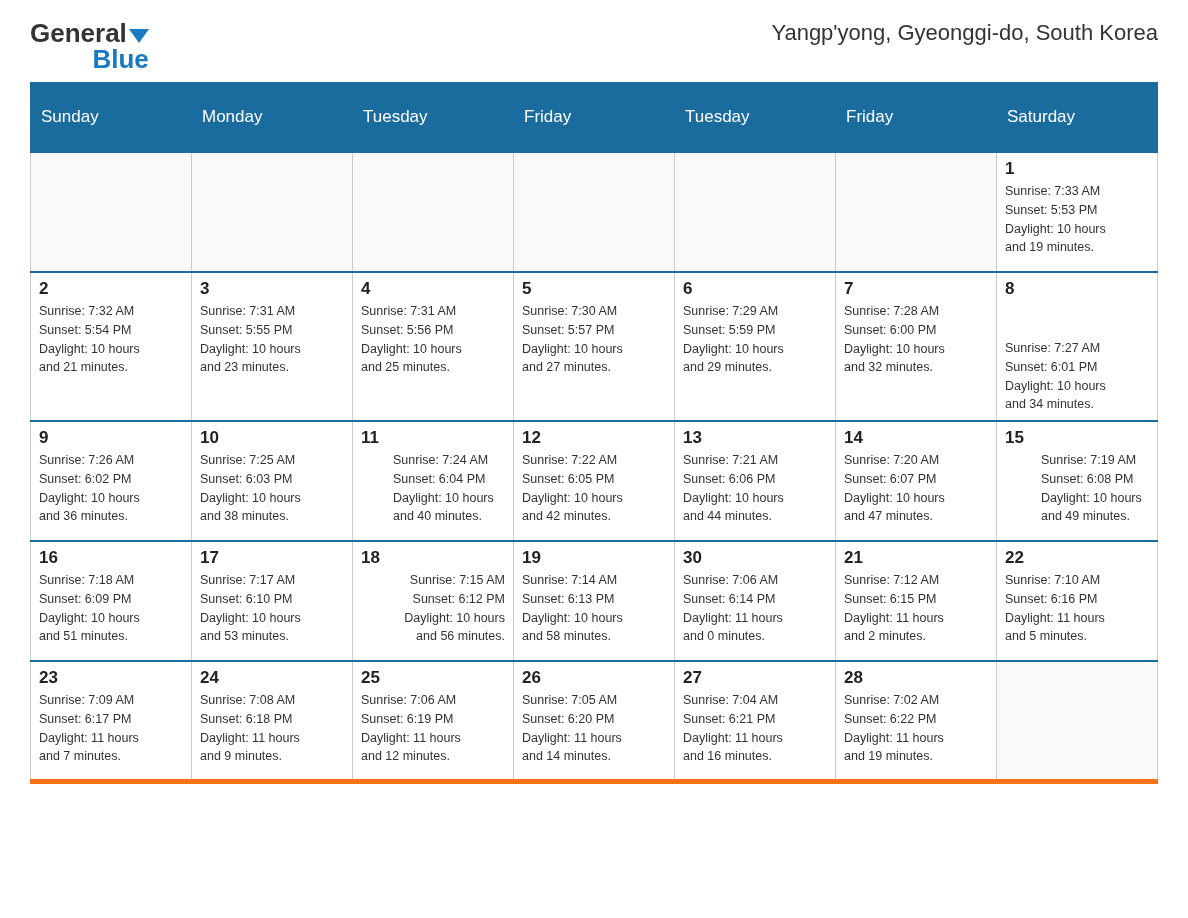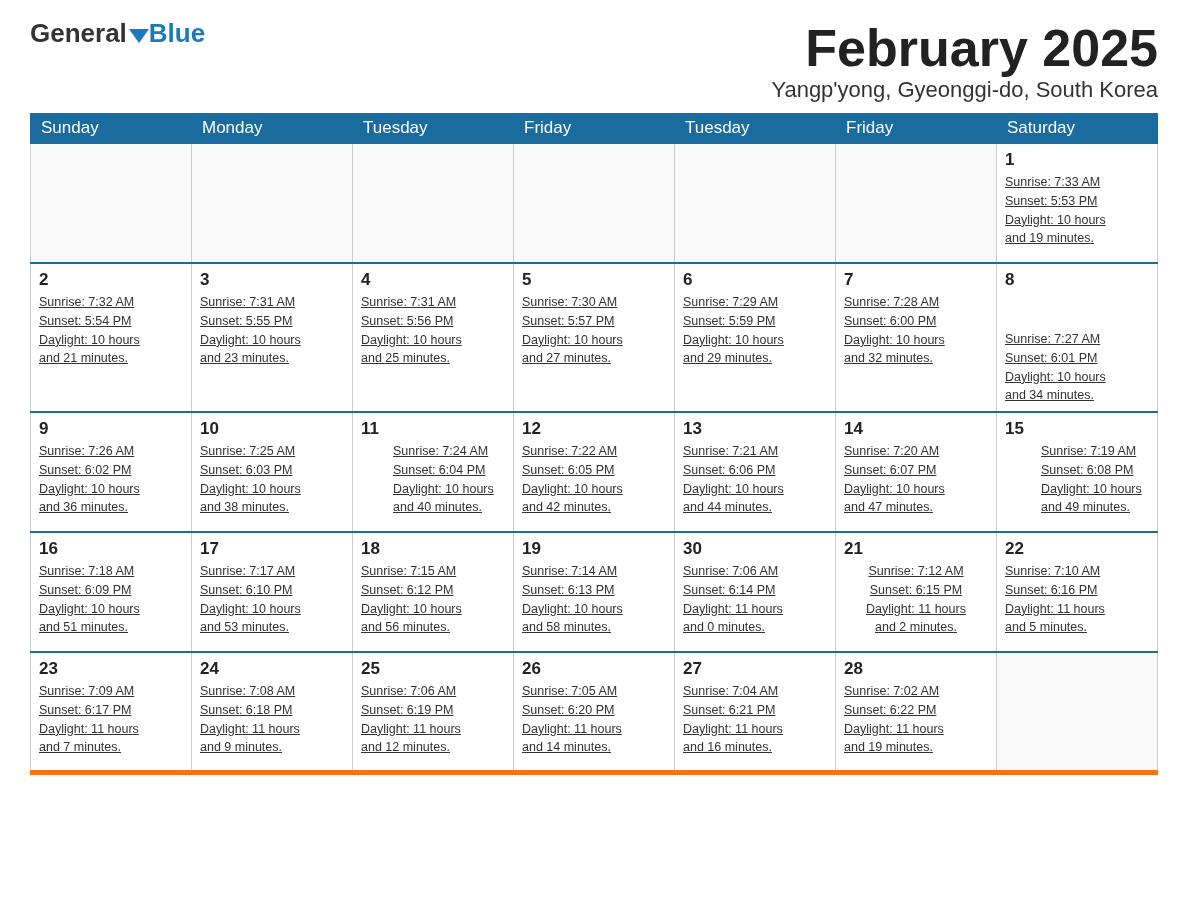--- a/index.html
+++ b/index.html
@@ -11,21 +11,21 @@
       padding: 20px 30px;
     }
     .header {
       display: flex;
       justify-content: space-between;
       align-items: flex-start;
       margin-bottom: 10px;
     }
     .logo {
       display: flex;
-      flex-direction: row;
+      flex-direction: column;
       align-items: flex-end;
     }
     .logo-general {
       font-size: 26px;
       font-weight: bold;
       color: #333;
       line-height: 1;
     }
     .logo-blue {
       font-size: 26px;
@@ -61,21 +61,21 @@
     }
     table {
       width: 100%;
       border-collapse: collapse;
       table-layout: fixed;
     }
     thead tr th {
       background-color: #1a6b9e;
       color: #fff;
       text-align: left;
-      padding: 4px 10px;
+      padding: 24px 10px;
       font-size: 17px;
       font-weight: normal;
       border: 1px solid #1a6b9e;
     }
     tbody tr td {
       vertical-align: top;
       border: 1px solid #ccc;
       border-top: 2px solid #1a6b9e;
       padding: 6px 8px;
       font-size: 13px;
@@ -87,21 +87,20 @@
       font-size: 17px;
       font-weight: bold;
       color: #222;
       display: block;
       margin-bottom: 3px;
     }
     .day-info {
       font-size: 12.5px;
       color: #333;
       line-height: 1.5;
-      text-decoration: underline;
     }
     tbody tr td.empty {
       background: #f9f9f9;
     }
     tbody tr:last-child td {
       border-bottom: 5px solid #f97316;
     }
   </style>
 </head>
 <body>
@@ -109,21 +108,20 @@
 <div class="header">
   <div class="logo">
     <div>
       <span class="logo-general">General</span><span class="logo-triangle"></span>
     </div>
     <div>
       <span class="logo-blue">Blue</span>
     </div>
   </div>
   <div class="title-block">
-    <h1>February 2025</h1>
     <h2>Yangp'yong, Gyeonggi-do, South Korea</h2>
   </div>
 </div>
 
 <table>
   <thead>
     <tr>
     <th>Sunday</th>
         <th>Monday</th>
         <th>Tuesday</th>
@@ -261,42 +259,42 @@
         </td>
         <td>
           <span class="day-number">17</span>
           <div class="day-info" style="white-space: pre-line;">Sunrise: 7:17 AM
 Sunset: 6:10 PM
 Daylight: 10 hours
 and 53 minutes.</div>
         </td>
         <td>
           <span class="day-number">18</span>
-          <div class="day-info" style="white-space: pre-line;">Sunrise: 7:15 AM
+          <div class="day-info" style="white-space: pre-line; text-align: right;">Sunrise: 7:15 AM
 Sunset: 6:12 PM
 Daylight: 10 hours
 and 56 minutes.</div>
         </td>
         <td>
           <span class="day-number">19</span>
           <div class="day-info" style="white-space: pre-line;">Sunrise: 7:14 AM
 Sunset: 6:13 PM
 Daylight: 10 hours
 and 58 minutes.</div>
         </td>
         <td>
           <span class="day-number">30</span>
           <div class="day-info" style="white-space: pre-line;">Sunrise: 7:06 AM
 Sunset: 6:14 PM
 Daylight: 11 hours
 and 0 minutes.</div>
         </td>
         <td>
           <span class="day-number">21</span>
-          <div class="day-info" style="white-space: pre-line; text-align: center;">Sunrise: 7:12 AM
+          <div class="day-info" style="white-space: pre-line;">Sunrise: 7:12 AM
 Sunset: 6:15 PM
 Daylight: 11 hours
 and 2 minutes.</div>
         </td>
         <td>
           <span class="day-number">22</span>
           <div class="day-info" style="white-space: pre-line;">Sunrise: 7:10 AM
 Sunset: 6:16 PM
 Daylight: 11 hours
 and 5 minutes.</div>

